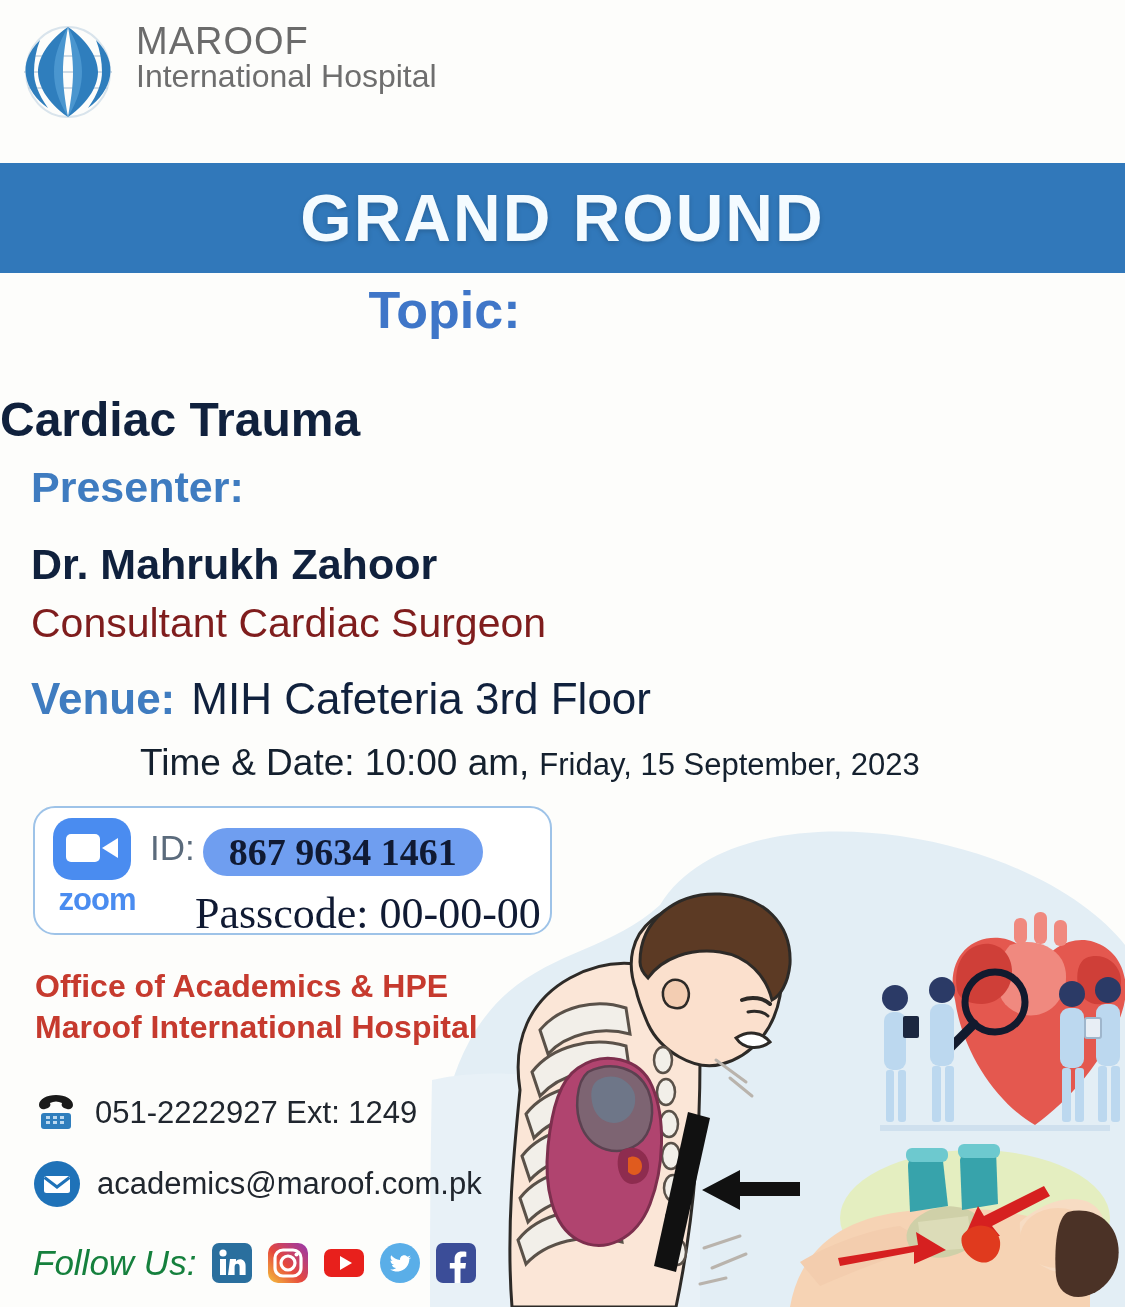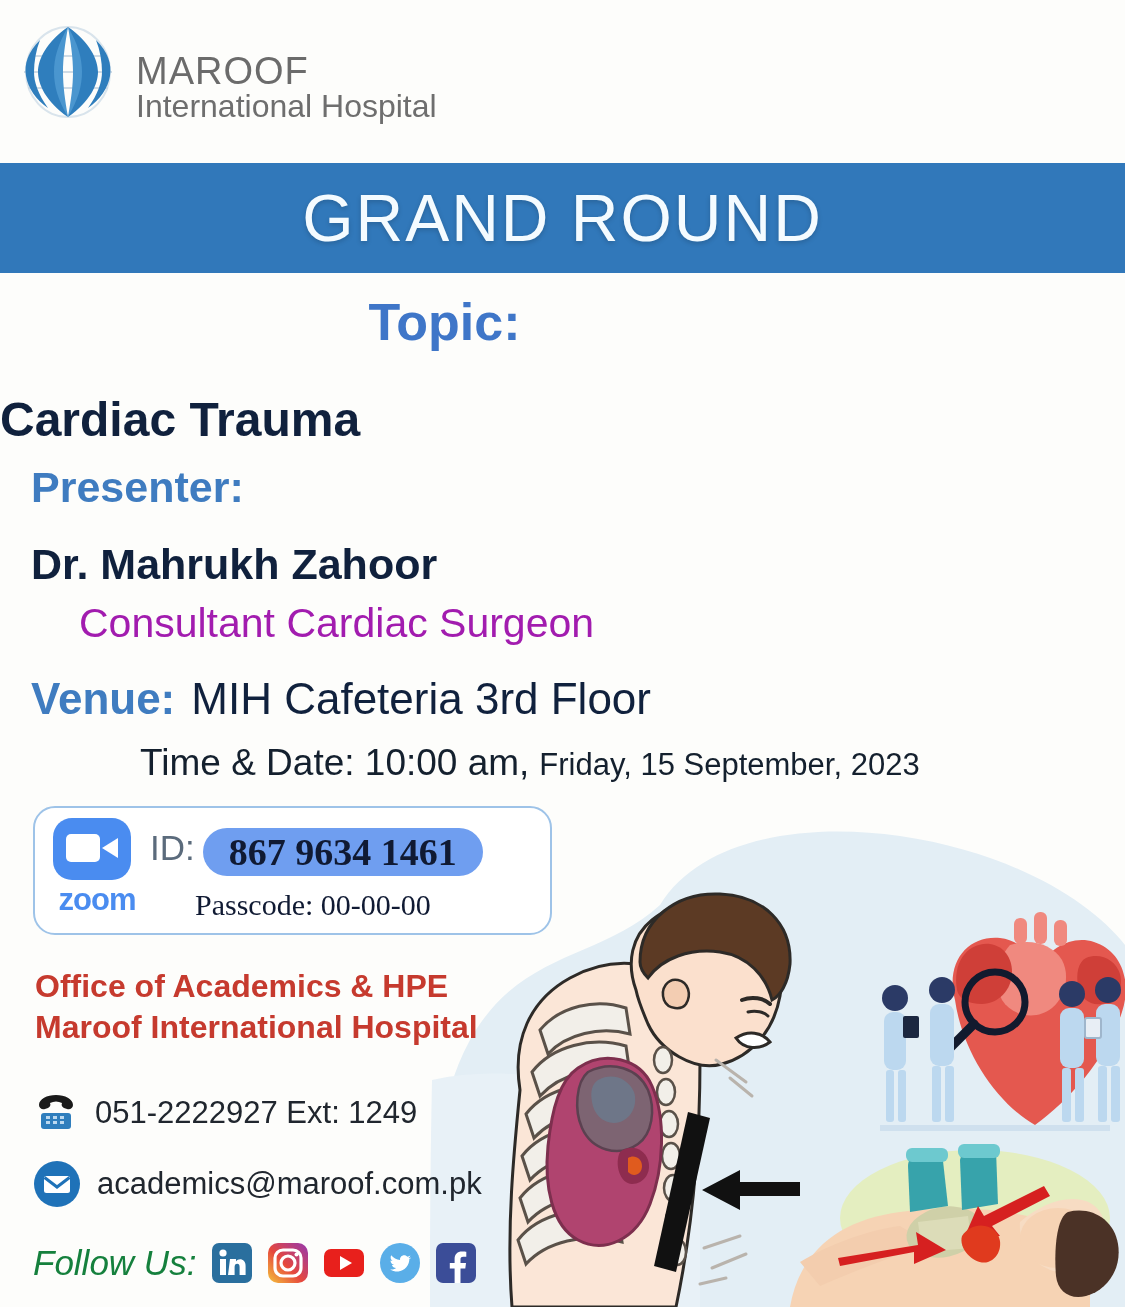--- a/index.html
+++ b/index.html
@@ -6,42 +6,42 @@
   body{
     width:1125px;height:1307px;
     background:#fdfdfb;
     font-family:"Liberation Sans", sans-serif;
     overflow:hidden;position:relative;
   }
   .poster{position:relative;width:1125px;height:1307px;overflow:hidden;background:#fdfdfb;}
 
   
   .header{position:absolute;left:0;top:0;width:1125px;height:160px;}
-  .logo-wrap{position:absolute;left:18px;top:22px;display:flex;align-items:flex-end;gap:18px;}
+  .logo-wrap{position:absolute;left:18px;top:22px;display:flex;align-items:flex-start;gap:18px;}
   .globe{width:100px;height:100px;display:block;}
   .logo-text{display:flex;flex-direction:column;line-height:1;}
   .logo-name{font-size:38px;letter-spacing:1px;color:#6b6b6b;font-weight:400;}
   .logo-sub{font-size:32px;color:#6e6e6e;font-weight:400;margin-top:0;}
 
   
   .banner{position:absolute;left:0;top:163px;width:1125px;height:110px;background:#3178ba;
           display:flex;align-items:center;justify-content:center;}
-  .banner-title{color:#f4fbff;font-size:66px;font-weight:400;letter-spacing:2px;
+  .banner-title{color:#f4fbff;font-size:66px;font-weight:700;letter-spacing:2px;
                 text-shadow:0 2px 5px rgba(0,0,0,.18);}
 
   
-  .topic-label{position:absolute;left:0;top:292px;width:889px;text-align:center;
+  .topic-label{position:absolute;left:0;top:280px;width:889px;text-align:center;
                font-size:52px;font-weight:700;color:#3f76c8;}
   .topic-value{position:absolute;left:0;top:392px;width:1125px;text-align:left;
                font-size:48px;font-weight:700;color:#10213d;}
 
   
   .presenter-label{position:absolute;left:31px;top:463px;font-size:43px;font-weight:700;color:#3f7cc0;}
   .presenter-name{position:absolute;left:31px;top:540px;font-size:43px;font-weight:700;color:#10213d;}
-  .presenter-role{position:absolute;left:31px;top:600px;font-size:41px;font-weight:400;color:#a21caf;margin-left:48px;}
+  .presenter-role{position:absolute;left:31px;top:600px;font-size:41px;font-weight:400;color:#7f1d1d;}
 
   
   .venue-row{position:absolute;left:31px;top:674px;display:flex;align-items:baseline;gap:16px;}
   .venue-label{font-size:44px;font-weight:700;color:#3f7cc0;}
   .venue-value{font-size:44px;font-weight:400;color:#10213d;}
 
   
   .time-row{position:absolute;left:140px;top:742px;display:flex;align-items:baseline;gap:10px;}
   .time-main{font-size:37px;color:#14202e;font-weight:400;}
   .time-date{font-size:31px;color:#14202e;font-weight:400;}
@@ -54,21 +54,21 @@
   .zoom-cam{position:absolute;left:13px;top:16px;width:34px;height:28px;background:#fff;border-radius:5px;}
   .zoom-cam:after{content:"";position:absolute;left:36px;top:4px;width:0;height:0;
                   border-top:10px solid transparent;border-bottom:10px solid transparent;
                   border-right:16px solid #fff;}
   .zoom-word{font-size:31px;color:#4a8cf0;font-weight:700;letter-spacing:-1px;margin-top:2px;text-align:center;}
   .zoom-id-row{position:absolute;left:115px;top:20px;display:flex;align-items:flex-start;gap:8px;}
   .zoom-id-label{font-size:35px;color:#5b6b7c;font-family:"Liberation Sans",sans-serif;}
   .zoom-id-pill{background:#6f9ef0;border-radius:26px;padding:2px 26px;
                 font-family:"Liberation Serif",serif;font-size:38px;color:#101a33;font-weight:700;}
   .zoom-pass{position:absolute;left:160px;top:80px;font-family:"Liberation Serif",serif;
-             font-size:30px;color:#101a33;}
+             font-size:44px;color:#101a33;}
 
   
   .office{position:absolute;left:35px;top:966px;line-height:1.28;}
   .office div{font-size:32px;font-weight:700;color:#c63a2e;}
 
   
   .contact{position:absolute;display:flex;align-items:center;gap:16px;}
   .contact-phone{left:33px;top:1093px;}
   .contact-mail{left:33px;top:1160px;}
   .contact-text{font-size:31px;color:#20262e;}

